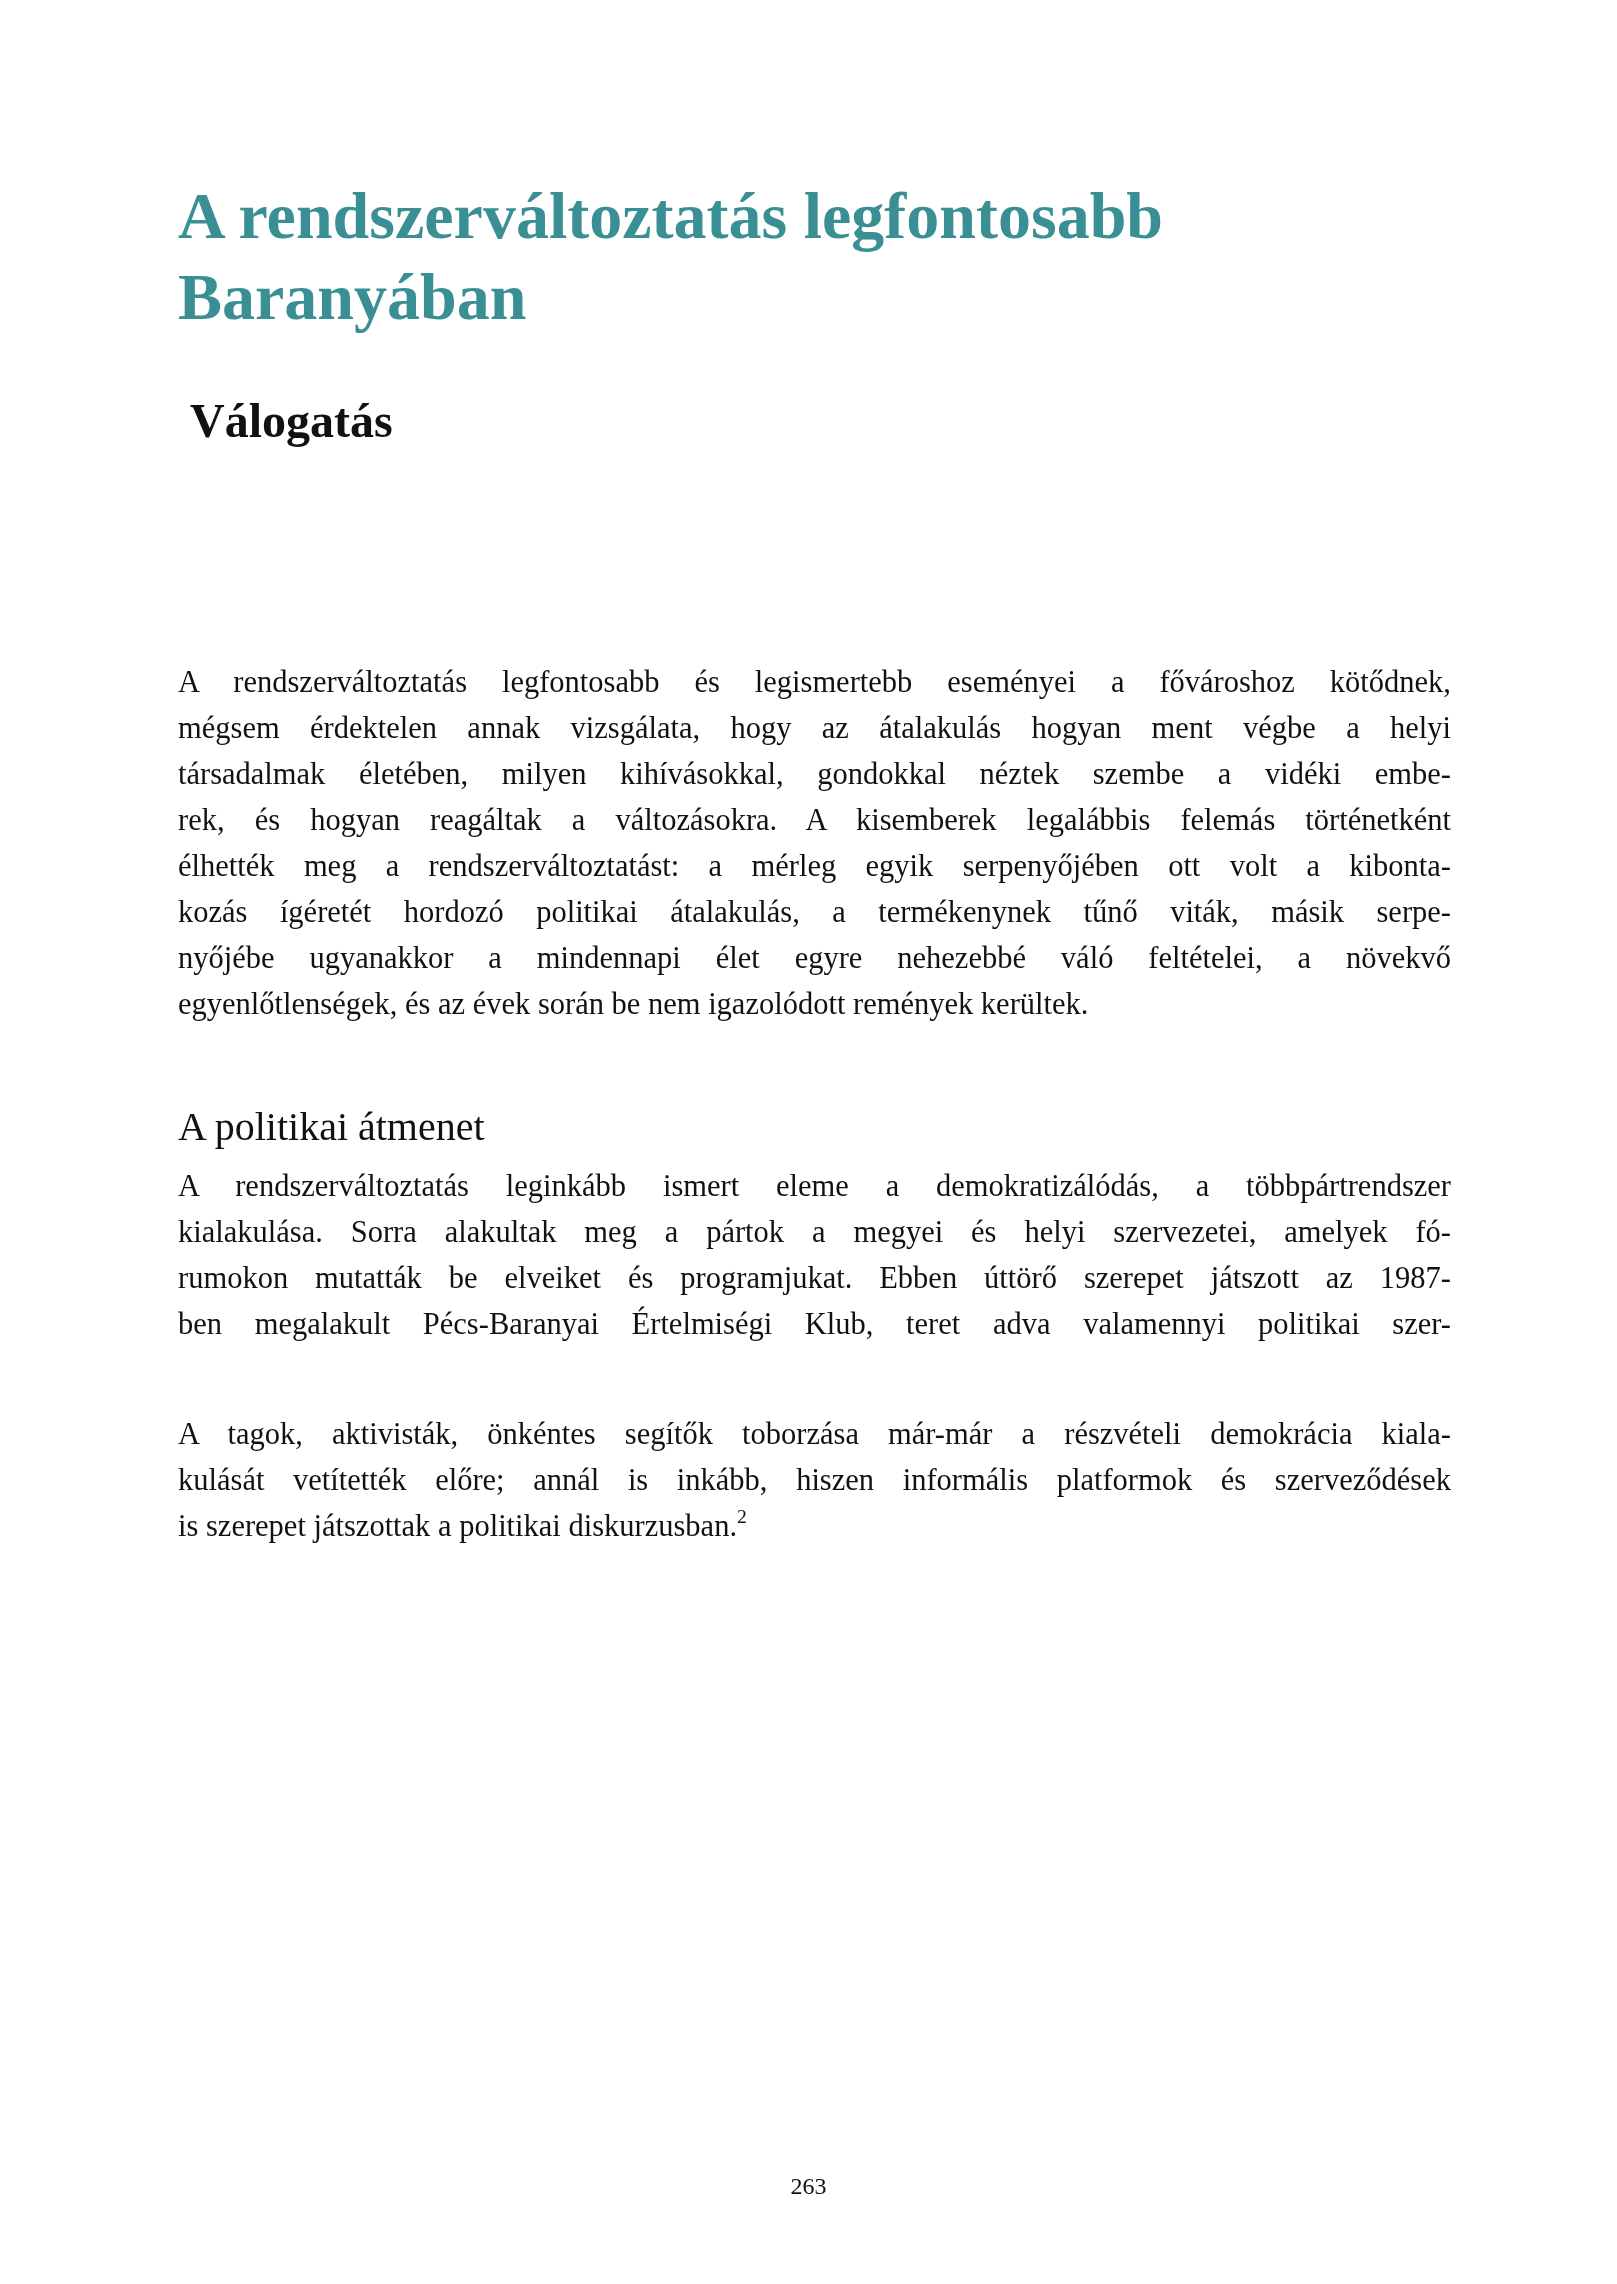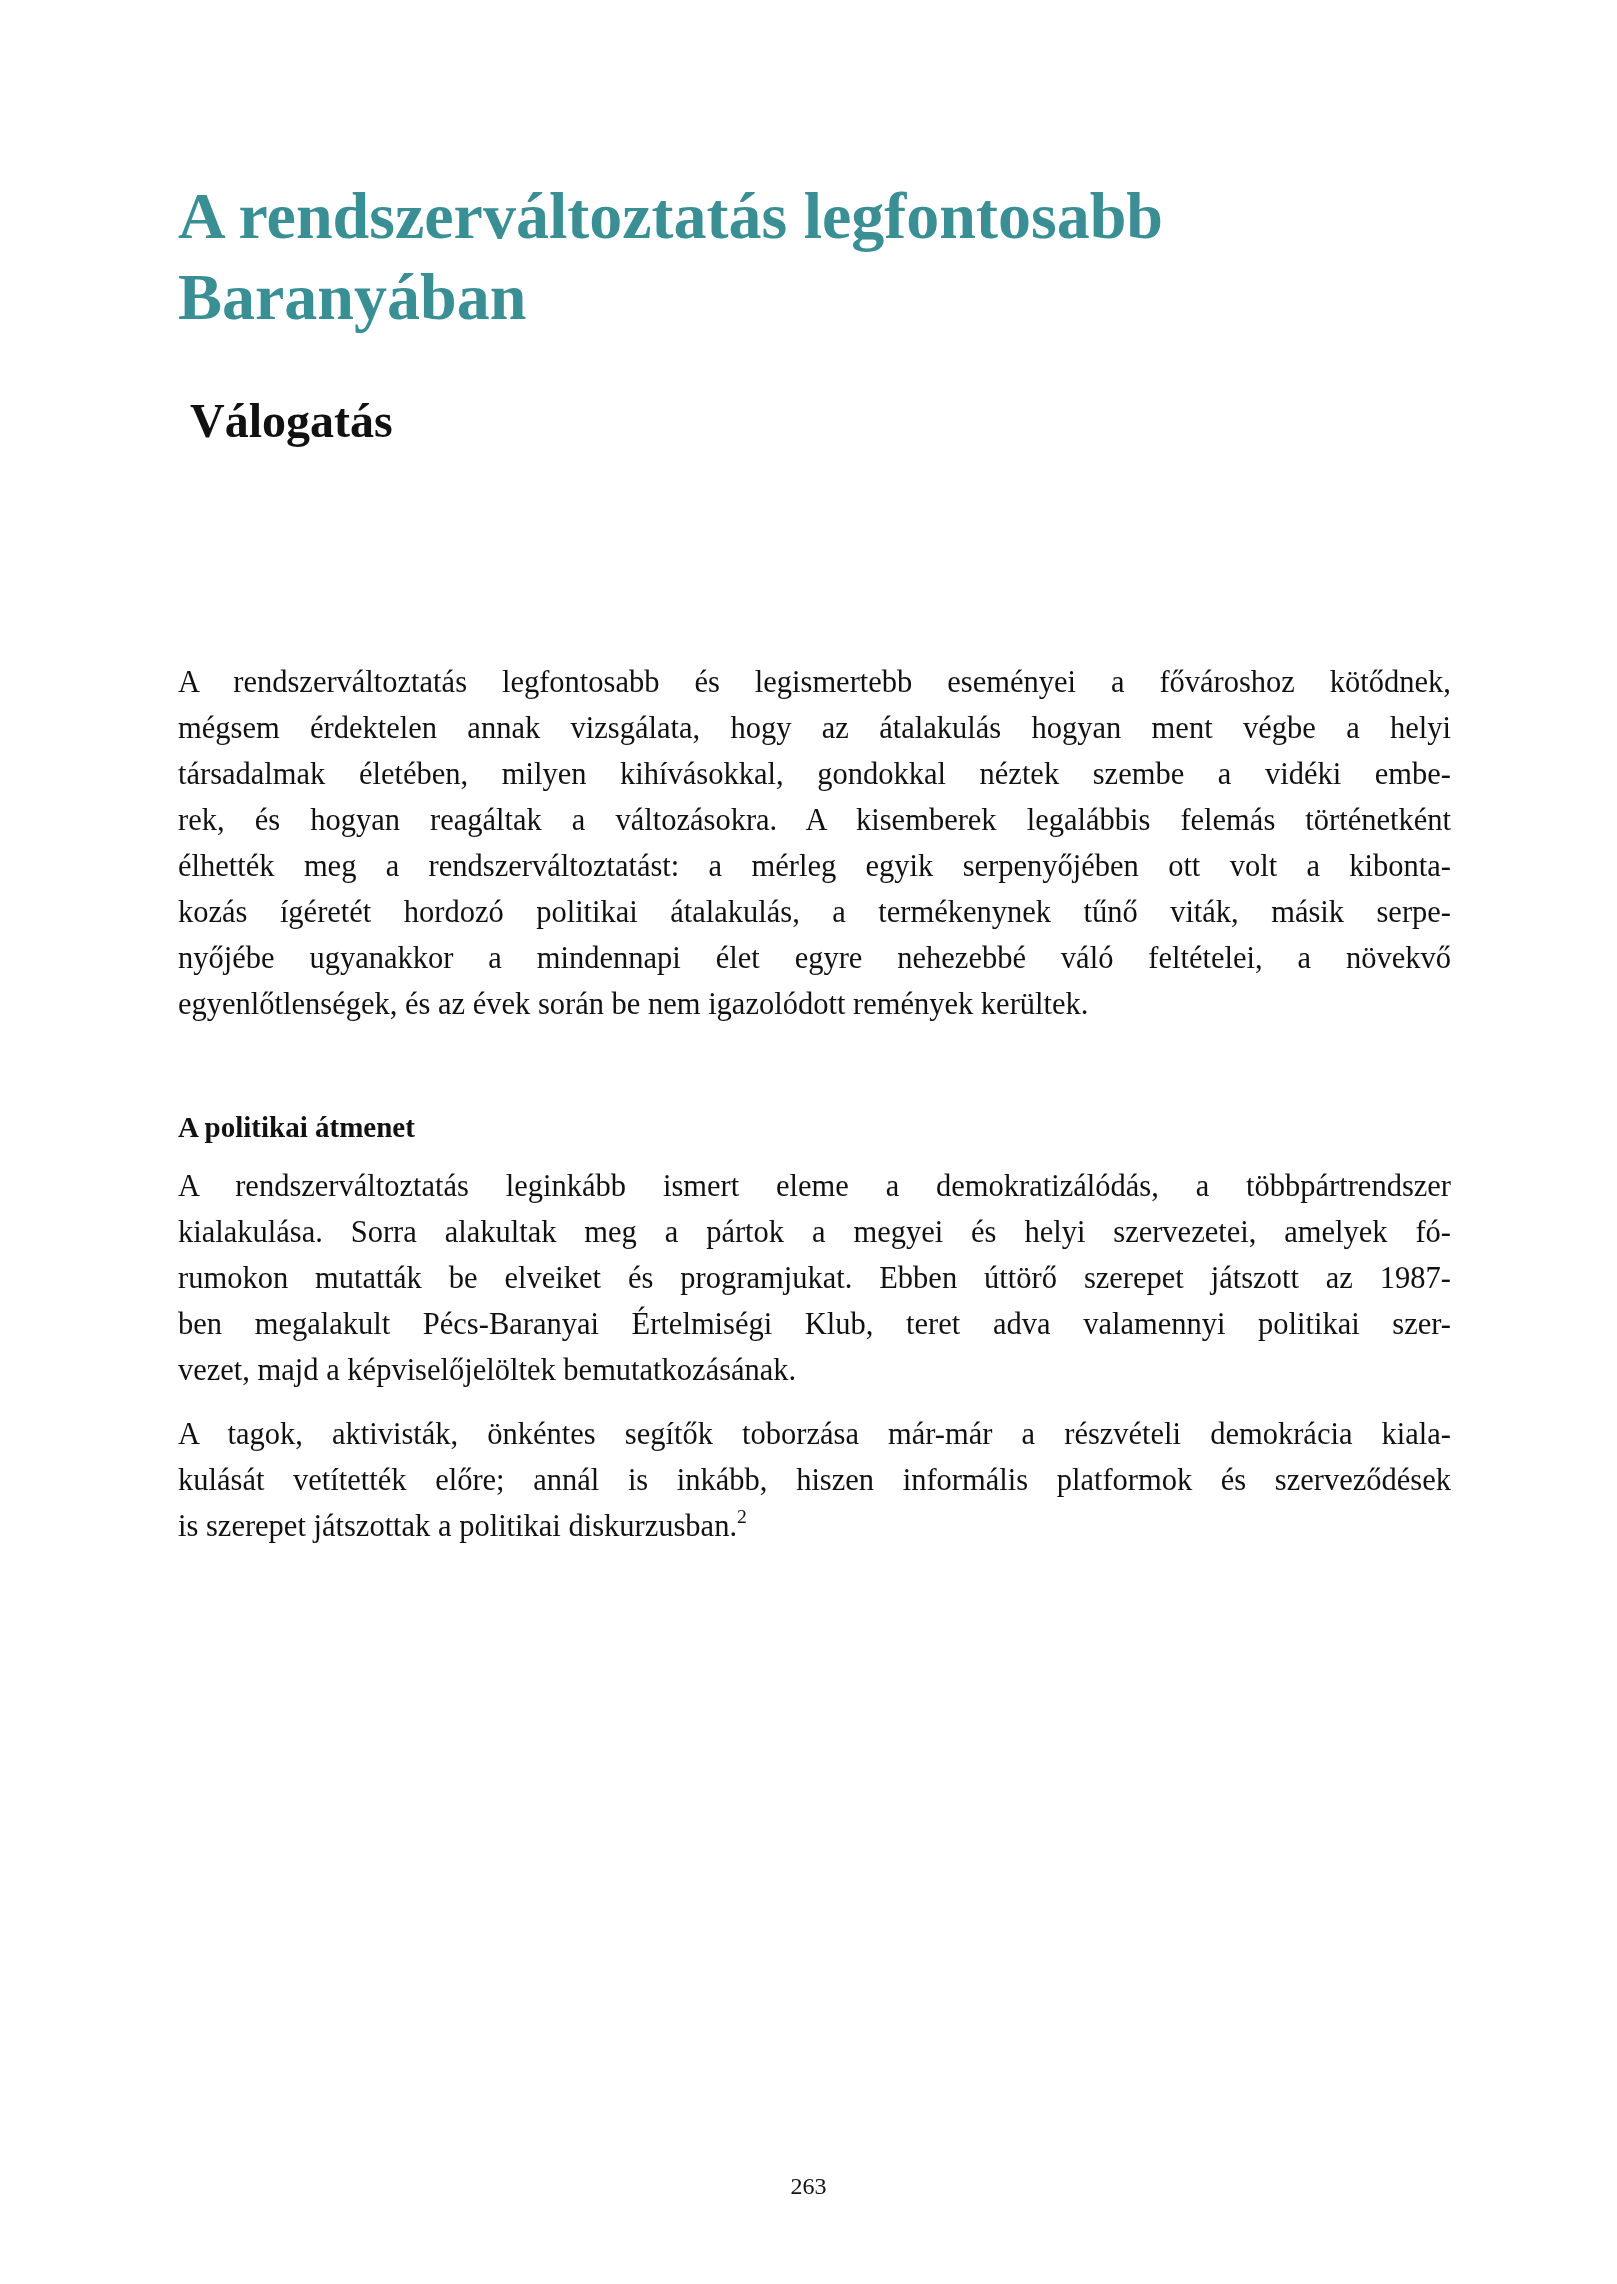--- a/index.html
+++ b/index.html
@@ -13,21 +13,21 @@
   .subtitle { position: absolute; left: 178px; top: 372px; width: 1279px;
               font-size: 48px; font-weight: bold; line-height: 74px; color: #111111; }
   .subtitle .line { display: block; white-space: nowrap; }
   .subtitle sup { font-size: 30px; vertical-align: 19.6px; line-height: 0; }
   .body-text { position: absolute; left: 178px; width: 1273px; font-size: 30.5px; line-height: 46px; }
   .body-text .line { display: block; text-align: justify; text-align-last: justify; white-space: nowrap; height: 46px; }
   .body-text .line.last { text-align-last: left; }
   .line-inner { display: inline-block; width: 100%; text-align: justify; text-align-last: justify; white-space: normal; }
   .last .line-inner { text-align-last: left; }
   #para1 { top: 659px; }
-  .section-heading { position: absolute; left: 178px; top: 1106px; font-size: 29px; font-weight: bold; line-height: 42px; }
+  .section-heading { position: absolute; left: 178px; top: 1106px; font-size: 40px; font-weight: normal; line-height: 42px; }
   #para2 { top: 1163px; }
   #para3 { top: 1411px; }
   .body-text sup { font-size: 19.6px; vertical-align: 13.5px; line-height: 0; }
   .page-number { position: absolute; left: 0; width: 1617px; top: 2167px; text-align: center; font-size: 24px; line-height: 38px; }
 </style>
 </head>
 <body>
 
 <div class="page">
 
@@ -51,21 +51,20 @@
     <span class="line last"><span class="line-inner">egyenlőtlenségek, és az évek során be nem igazolódott remények kerültek.</span></span>
   </div>
 
   <h3 class="section-heading" style="margin:0">A politikai átmenet</h3>
 
   <div class="body-text" id="para2">
     <span class="line"><span class="line-inner">A rendszerváltoztatás leginkább ismert eleme a demokratizálódás, a többpártrendszer</span></span>
     <span class="line"><span class="line-inner">kialakulása. Sorra alakultak meg a pártok a megyei és helyi szervezetei, amelyek fó-</span></span>
     <span class="line"><span class="line-inner">rumokon mutatták be elveiket és programjukat. Ebben úttörő szerepet játszott az 1987-</span></span>
     <span class="line"><span class="line-inner">ben megalakult Pécs-Baranyai Értelmiségi Klub, teret adva valamennyi politikai szer-</span></span>
-    <span class="line last"><span class="line-inner">vezet, majd a képviselőjelöltek bemutatkozásának.</span></span>
   </div>
 
   <div class="body-text" id="para3">
     <span class="line"><span class="line-inner">A tagok, aktivisták, önkéntes segítők toborzása már-már a részvételi demokrácia kiala-</span></span>
     <span class="line"><span class="line-inner">kulását vetítették előre; annál is inkább, hiszen informális platformok és szerveződések</span></span>
     <span class="line last"><span class="line-inner"><span>is szerepet játszottak a politikai diskurzusban.</span><sup>2</sup></span></span>
   </div>
 
   <div class="page-number">263</div>
 

